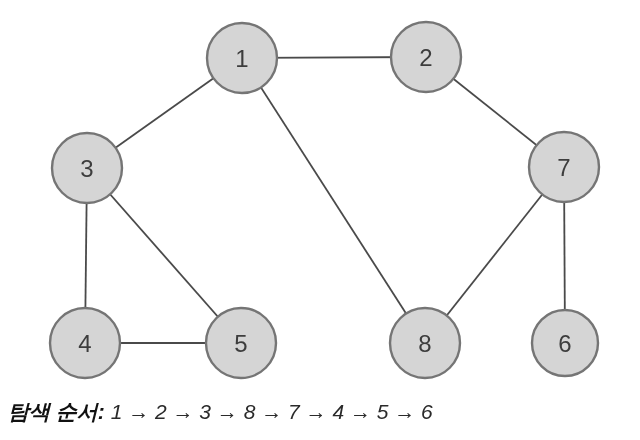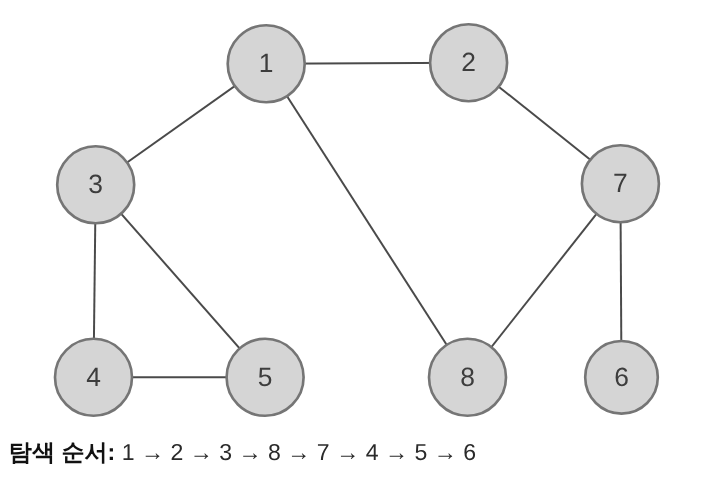--- a/index.html
+++ b/index.html
@@ -37,20 +37,21 @@
   .caption {
     position: absolute;
     left: 8px;
     top: 396px;
     width: 624px;
     height: 34px;
     line-height: 32px;
     font-size: 21px;
     color: #1f1f1f;
     white-space: nowrap;
+    font-style: italic;
   }
   .caption-label {
     font-weight: 700;
     color: #111111;
   }
   .caption-order {
     font-weight: 400;
     color: #2a2a2a;
   }
 </style>

